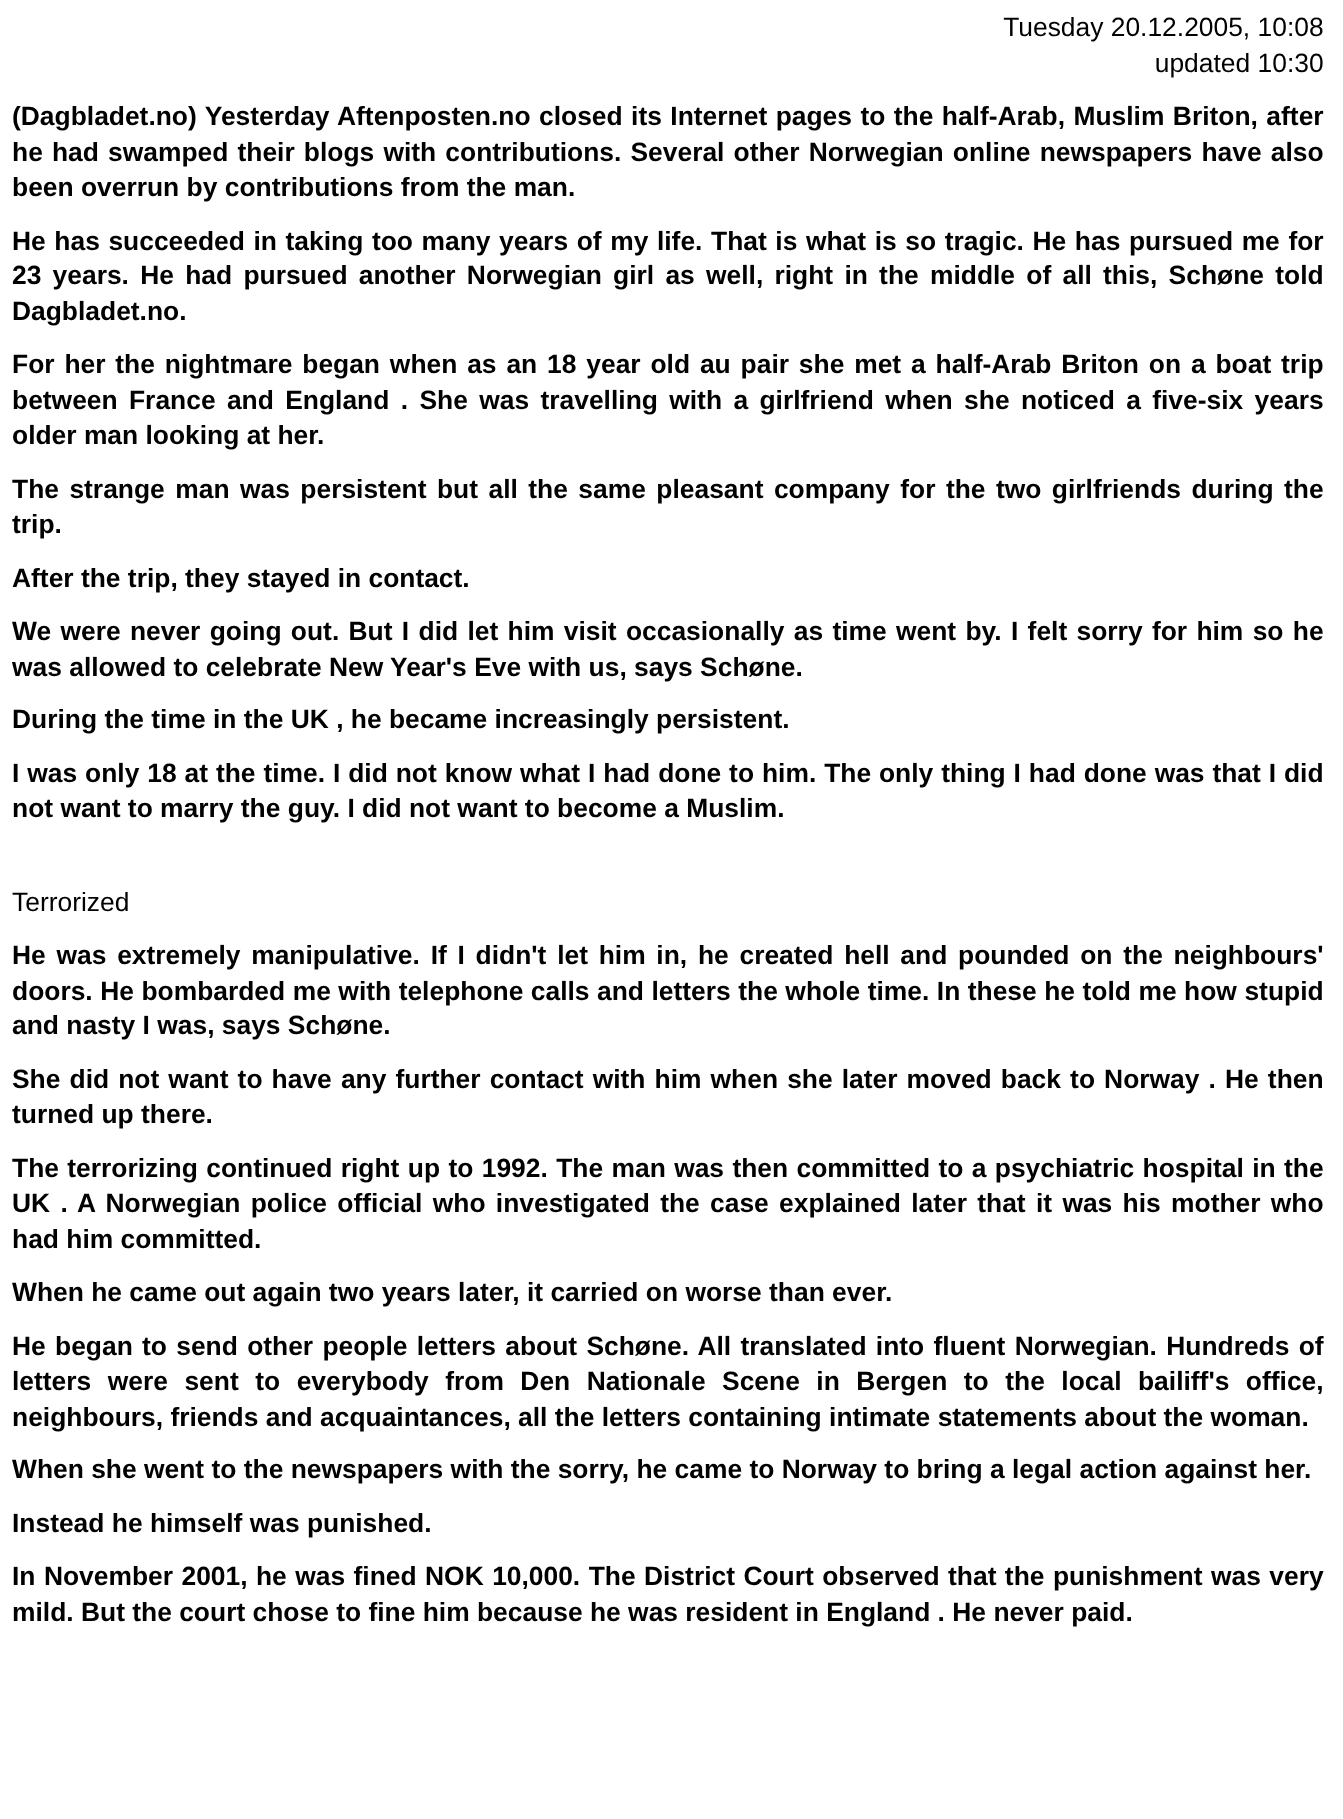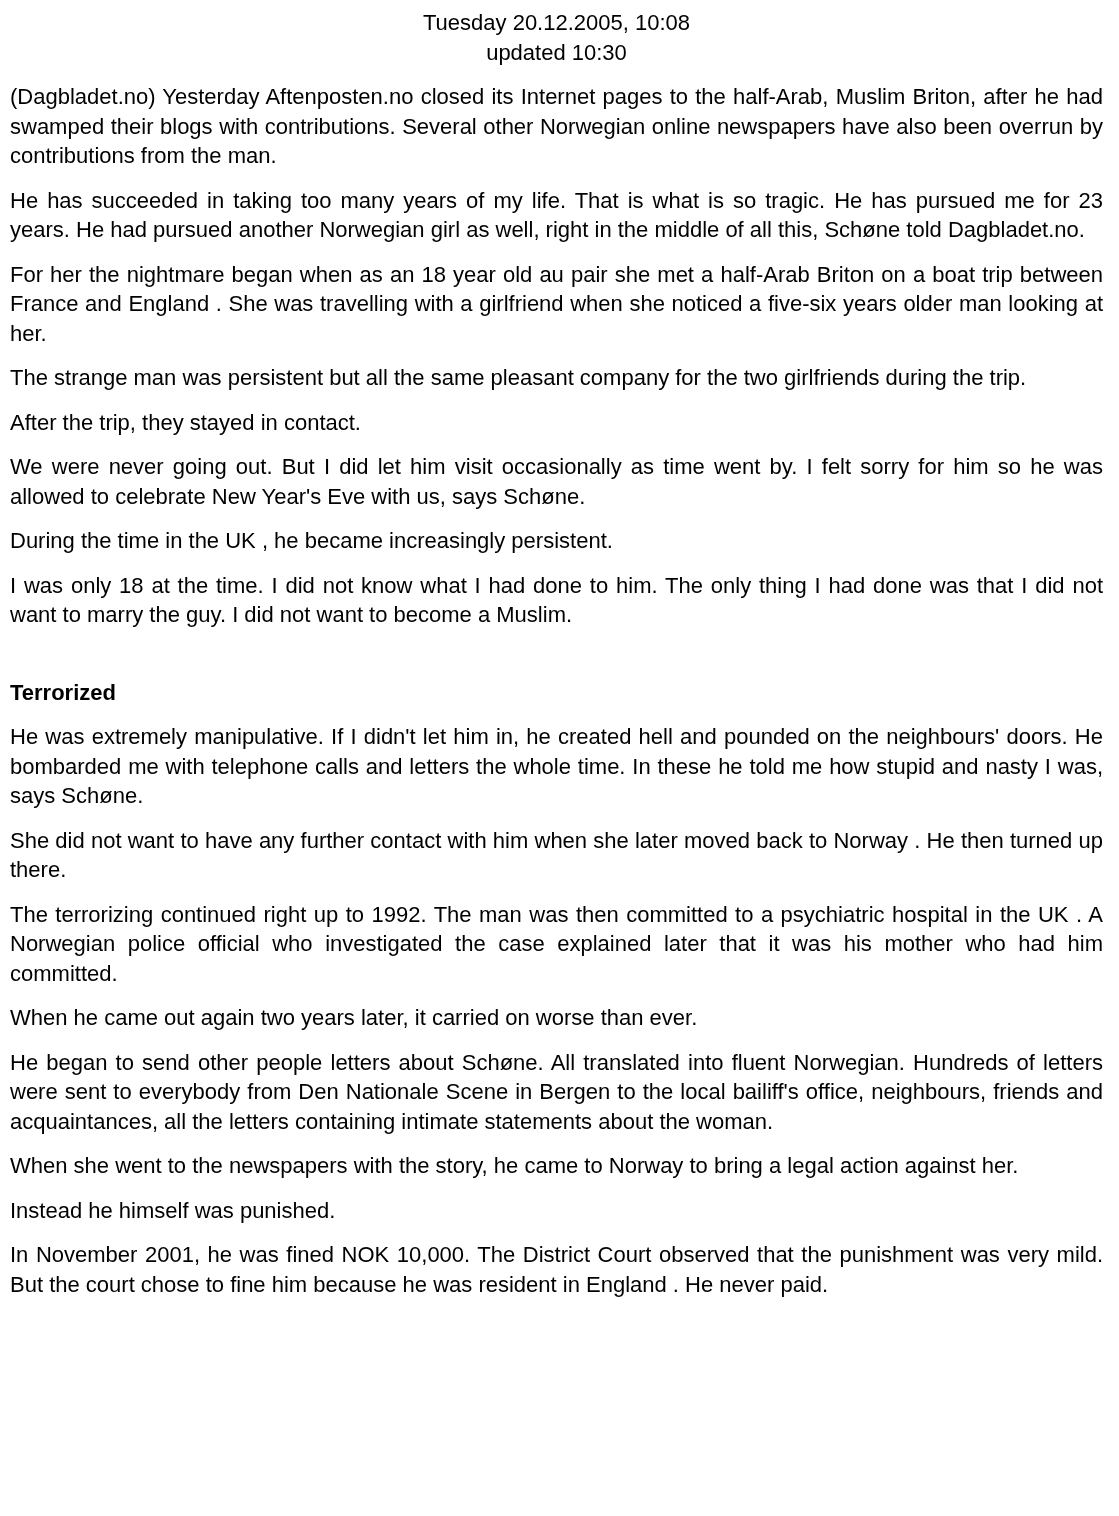--- a/index.html
+++ b/index.html
@@ -13,31 +13,32 @@
     background: #ffffff;
     color: #000000;
     font-family: "Liberation Sans", "DejaVu Sans", sans-serif;
     font-size: 22px;
     line-height: 29.5px;
     padding: 8px 16px 10px 10px;
     -webkit-font-smoothing: antialiased;
   }
   .dateline {
     margin: 0 0 15px 0;
-    text-align: center;
+    text-align: right;
     white-space: nowrap;
   }
   .block {
     margin: 15px 0;
   }
   .block.paragraph {
     text-align: justify;
+    font-weight: bold;
   }
   .block.heading {
-    font-weight: bold;
+    font-weight: normal;
     text-align: left;
     font-size: 22px;
     line-height: 29.5px;
     margin-top: 48px;
   }
   .block:last-child {
     margin-bottom: 0;
   }
 </style>
 </head>
@@ -56,17 +57,17 @@
       <p class="block paragraph">After the trip, they stayed in contact.</p>
       <p class="block paragraph">We were never going out. But I did let him visit occasionally as time went by. I felt sorry for him so he was allowed to celebrate New Year's Eve with us, says Schøne.</p>
       <p class="block paragraph">During the time in the UK , he became increasingly persistent.</p>
       <p class="block paragraph">I was only 18 at the time. I did not know what I had done to him. The only thing I had done was that I did not want to marry the guy. I did not want to become a Muslim.</p>
       <h2 class="block heading">Terrorized</h2>
       <p class="block paragraph">He was extremely manipulative. If I didn't let him in, he created hell and pounded on the neighbours' doors. He bombarded me with telephone calls and letters the whole time. In these he told me how stupid and nasty I was, says Schøne.</p>
       <p class="block paragraph">She did not want to have any further contact with him when she later moved back to Norway . He then turned up there.</p>
       <p class="block paragraph">The terrorizing continued right up to 1992. The man was then committed to a psychiatric hospital in the UK . A Norwegian police official who investigated the case explained later that it was his mother who had him committed.</p>
       <p class="block paragraph">When he came out again two years later, it carried on worse than ever.</p>
       <p class="block paragraph">He began to send other people letters about Schøne. All translated into fluent Norwegian. Hundreds of letters were sent to everybody from Den Nationale Scene in Bergen to the local bailiff's office, neighbours, friends and acquaintances, all the letters containing intimate statements about the woman.</p>
-      <p class="block paragraph">When she went to the newspapers with the story, he came to Norway to bring a legal action against her.</p>
+      <p class="block paragraph">When she went to the newspapers with the sorry, he came to Norway to bring a legal action against her.</p>
       <p class="block paragraph">Instead he himself was punished.</p>
       <p class="block paragraph">In November 2001, he was fined NOK 10,000. The District Court observed that the punishment was very mild. But the court chose to fine him because he was resident in England . He never paid.</p>
     </div>
 </article>
 
 </body></html>

